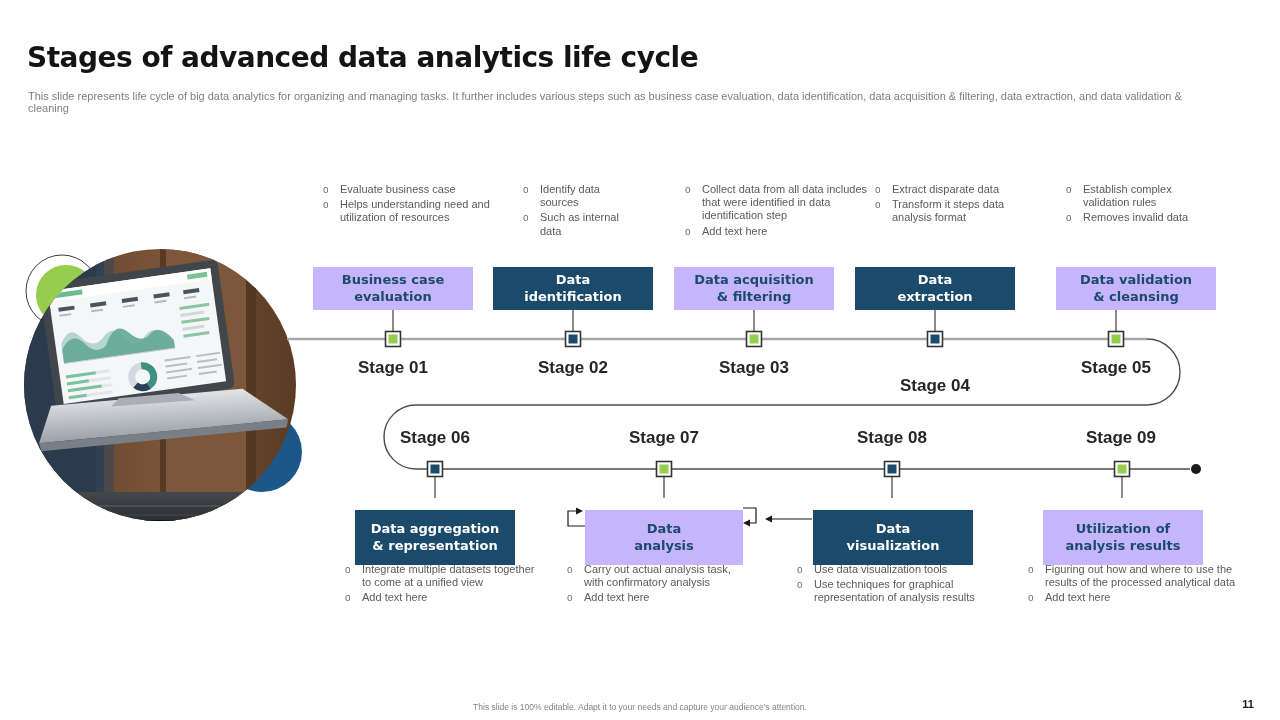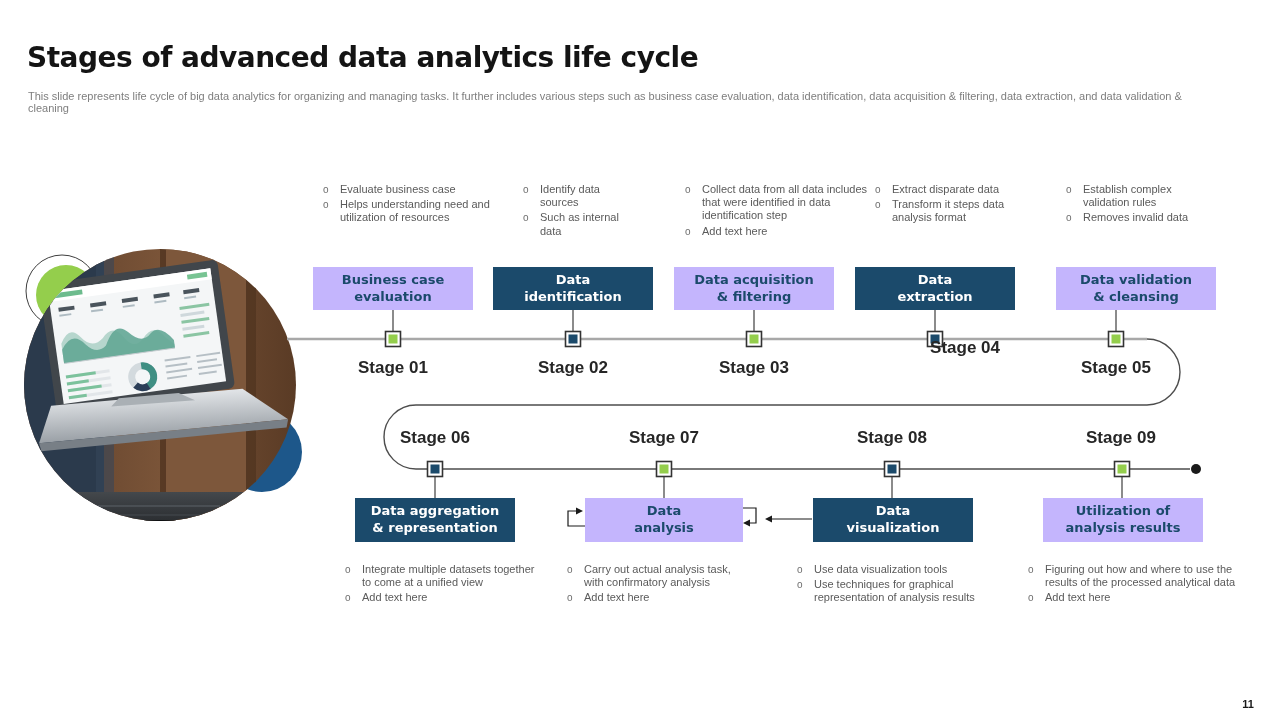--- a/index.html
+++ b/index.html
@@ -11,21 +11,21 @@
          font-family:"DejaVu Sans",sans-serif;font-weight:bold;font-size:28px;
          letter-spacing:-0.5px;color:#141414;}
   .subtitle{position:absolute;left:28px;top:79px;width:1175px;
             font-size:11px;color:#7e7e7e;}
 
   .box{position:absolute;width:160px;height:43px;display:flex;align-items:center;justify-content:center;
        text-align:center;font-family:"DejaVu Sans",sans-serif;font-weight:bold;font-size:13px;
        line-height:1.3;white-space:pre-line;}
   .box.green{background:#c4b5fd;color:#1B4A6B;}
   .box.navy{background:#1B4A6B;color:#ffffff;}
-  .box.bottom{height:44px;}
+  .box.bottom{height:55px;margin-top:12px;}
 
   .stage-label{position:absolute;width:130px;text-align:center;font-weight:bold;
                font-size:17px;color:#262626;}
 
   .bullets{position:absolute;font-size:11px;color:#5a5a5a;line-height:1.2;}
   .b-row{display:flex;margin-bottom:2px;}
   .b-o{width:17px;flex:none;color:#6e6e6e;font-size:10px;padding-top:1px;}
   .b-t{flex:1;}
 
   .footer{position:absolute;left:0;right:0;top:702px;text-align:center;
@@ -286,21 +286,21 @@
   <div class="box green" style="left:674px;top:267px;">Data acquisition
 &amp; filtering</div>
   <div class="box navy" style="left:855px;top:267px;">Data
 extraction</div>
   <div class="box green" style="left:1036px;top:267px;margin-left:20px;">Data validation
 &amp; cleansing</div>
 
   <div class="stage-label" style="left:328px;top:358px;">Stage 01</div>
   <div class="stage-label" style="left:508px;top:358px;">Stage 02</div>
   <div class="stage-label" style="left:689px;top:358px;">Stage 03</div>
-  <div class="stage-label" style="left:870px;top:338px;text-align:right;">Stage 04</div>
+  <div class="stage-label" style="left:870px;top:376px;">Stage 04</div>
   <div class="stage-label" style="left:1051px;top:358px;">Stage 05</div>
 
   <div class="stage-label" style="left:370px;top:428px;">Stage 06</div>
   <div class="stage-label" style="left:599px;top:428px;">Stage 07</div>
   <div class="stage-label" style="left:827px;top:428px;">Stage 08</div>
   <div class="stage-label" style="left:1056px;top:428px;">Stage 09</div>
 
   <div class="box navy bottom" style="left:355px;top:498px;">Data aggregation
 &amp; representation</div>
   <div class="box green bottom" style="left:585px;top:498px;width:158px;">Data
@@ -344,14 +344,15 @@
       <div class="b-row">
         <span class="b-o">o</span>
         <span class="b-t">Figuring out how and where to use the results of the processed analytical data</span>
       </div>
       <div class="b-row">
         <span class="b-o">o</span>
         <span class="b-t">Add text here</span>
       </div>
     </div>
 
+  <div class="footer">This slide is 100% editable. Adapt it to your needs and capture your audience's attention.</div>
   <div class="pagenum">11</div>
 </div>
 
 </body></html>

